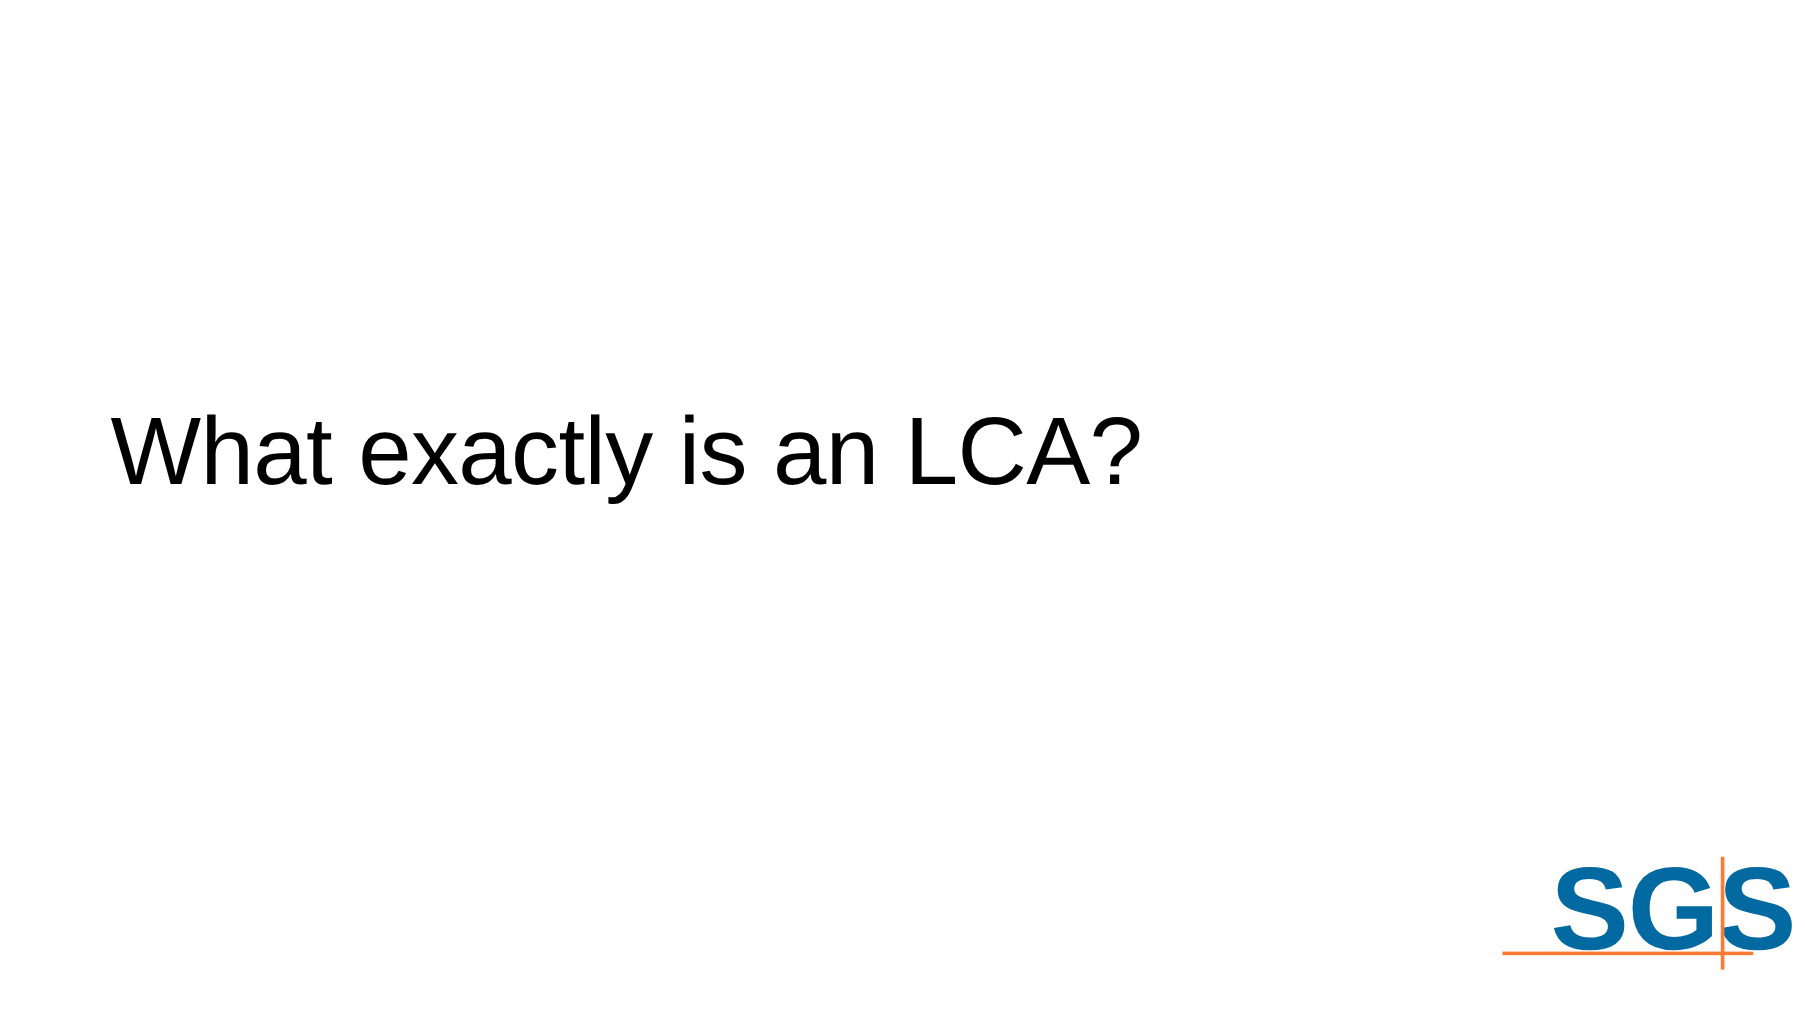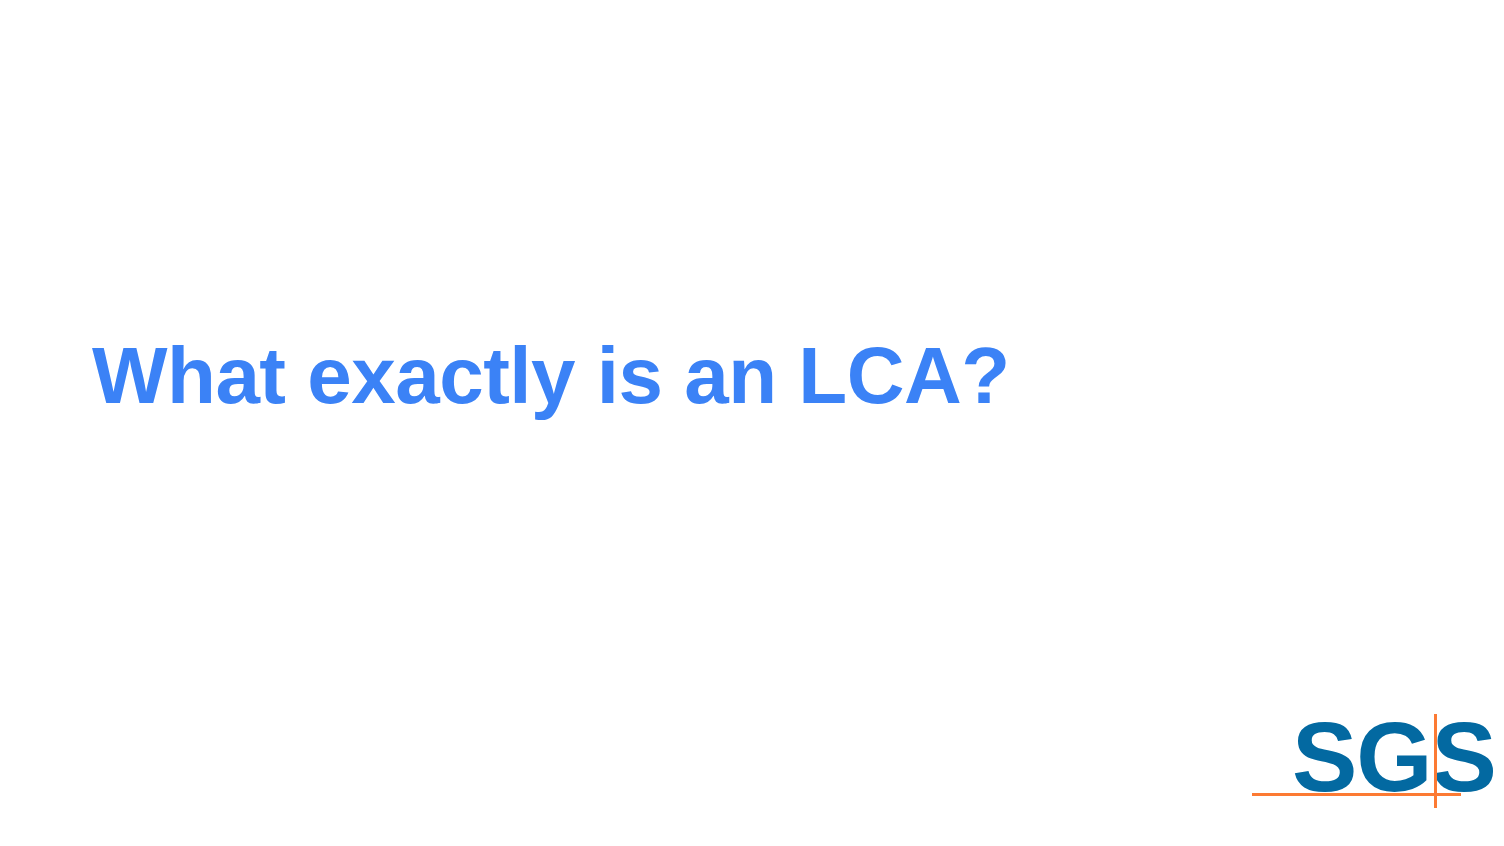--- a/index.html
+++ b/index.html
@@ -23,23 +23,23 @@
     position: absolute;
     left: 92px;
     top: 336px;
     width: 1300px;
   }
 
   .slide-title {
     margin: 0;
     font-size: 80px;
     line-height: 1.0;
-    font-weight: 700;
+    font-weight: 400;
     letter-spacing: -0.5px;
-    color: #3b82f6;
+    color: #000000;
     white-space: nowrap;
   }
 
   .slide-subtitle {
     margin: 0;
     margin-top: 12px;
     font-size: 64px;
     line-height: 1.0;
     font-weight: 300;
     letter-spacing: -0.3px;

